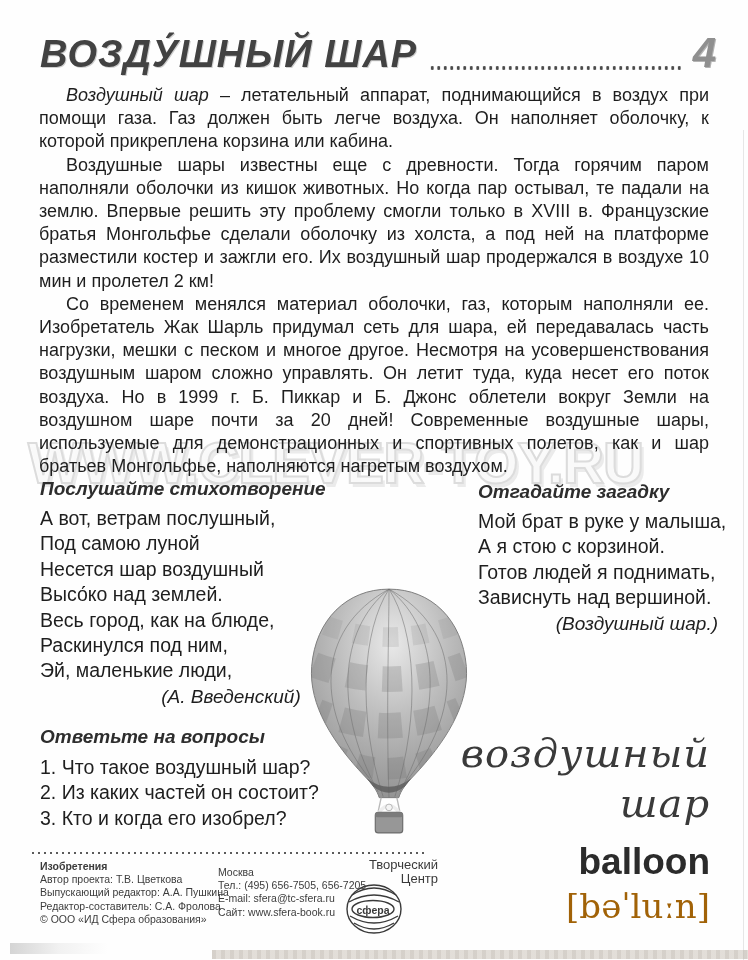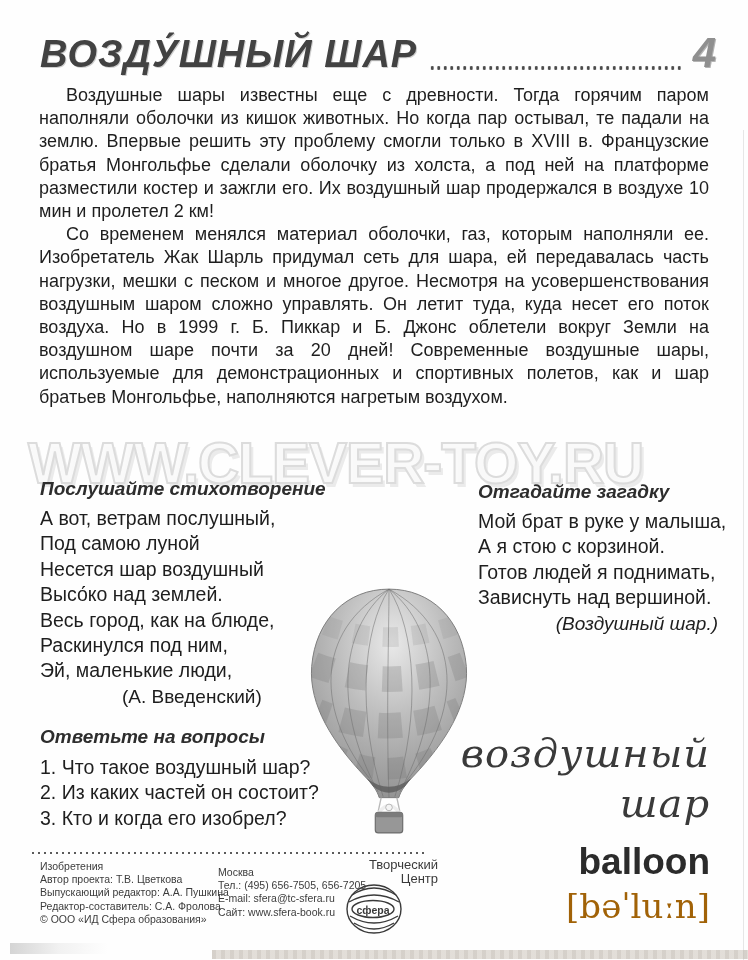--- a/index.html
+++ b/index.html
@@ -43,21 +43,21 @@
   
   .sec-heading{
     font-size:19px; font-weight:bold; font-style:italic; color:#2d2d2d;
     margin:0 0 6px 0; white-space:nowrap;
   }
   .poem{position:absolute; left:40px; top:478px; width:300px; z-index:2;}
   .poem-line, .riddle-line, .question-line{
     font-size:19.5px; line-height:25.4px; color:#1e1e1e; white-space:nowrap;
   }
   .poem-author{
-    font-size:19px; line-height:25px; text-indent:82px; color:#1e1e1e;
+    font-size:19px; font-style:italic; line-height:25px; text-indent:82px; color:#1e1e1e;text-align:center;
   }
   .riddle{position:absolute; left:478px; top:481px; width:240px; z-index:2;}
   .riddle-answer{
     font-size:19px; font-style:italic; line-height:26px; text-align:right; color:#1e1e1e;
   }
   .questions{position:absolute; left:40px; top:726px; width:330px; z-index:2;}
   .questions .sec-heading{margin-bottom:7px;}
   
   .balloon-wrap{position:absolute; left:296px; top:586px; width:186px; height:250px; z-index:1;}
   
@@ -74,21 +74,21 @@
   
   .footer-dots{
     position:absolute; left:30px; top:851px; width:396px; height:4px; z-index:2;
     background-image:radial-gradient(circle, #5a5a5a 1.1px, transparent 1.3px);
     background-size:6px 4px; background-repeat:repeat-x; background-position:0 50%;
   }
   .footer{position:absolute; left:0; top:860px; width:748px; z-index:2; color:#3c3c3c;}
   .footer-col1{position:absolute; left:40px; top:0; width:178px;}
   .footer-col2{position:absolute; left:218px; top:6px; width:130px;}
   .f-line{font-size:10.5px; line-height:13.2px; white-space:nowrap;}
-  .f-bold{font-weight:normal;}
+  .f-bold{font-weight:bold;}
   .logo{position:absolute; left:344px; top:-4px; width:96px; height:84px;}
   
   .scan-strip{
     position:absolute; left:212px; top:950px; width:536px; height:9px; z-index:3;
     background:repeating-linear-gradient(90deg,#c8c1b9 0 4px,#d9d3cc 4px 9px);
     opacity:.75;
   }
   .scan-smudge{
     position:absolute; left:10px; top:943px; width:140px; height:11px; z-index:3;
     background:linear-gradient(90deg, rgba(150,150,150,.4), rgba(190,190,190,.2) 35%, transparent 70%);
@@ -107,20 +107,21 @@
 
   <div class="title-row">
     <span class="title">ВОЗДУ́ШНЫЙ ШАР</span>
     <span class="title-dots"></span>
     <span class="page-num">4</span>
   </div>
 
   <div class="watermark">WWW.CLEVER-TOY.RU</div>
 
   <div class="body-text">
+    <p><span class="lead-italic">Воздушный шар</span><span> – летательный аппарат, поднимающийся в воздух при помощи газа. Газ должен быть легче воздуха. Он наполняет оболочку, к которой прикреплена корзина или кабина.</span></p>
     <p>Воздушные шары известны еще с древности. Тогда горячим паром наполняли оболочки из кишок животных. Но когда пар остывал, те падали на землю. Впервые решить эту проблему смогли только в XVIII в. Французские братья Монгольфье сделали оболочку из холста, а под ней на платформе разместили костер и зажгли его. Их воздушный шар продержался в воздухе 10 мин и пролетел 2 км!</p>
     <p>Со временем менялся материал оболочки, газ, которым наполняли ее. Изобретатель Жак Шарль придумал сеть для шара, ей передавалась часть нагрузки, мешки с песком и многое другое. Несмотря на усовершенствования воздушным шаром сложно управлять. Он летит туда, куда несет его поток воздуха. Но в 1999 г. Б. Пиккар и Б. Джонс облетели вокруг Земли на воздушном шаре почти за 20 дней! Современные воздушные шары, используемые для демонстрационных и спортивных полетов, как и шар братьев Монгольфье, наполняются нагретым воздухом.</p>
   </div>
 
   <div class="poem">
     <div class="sec-heading">Послушайте стихотворение</div>
     <div class="poem-line">А вот, ветрам послушный,</div>
     <div class="poem-line">Под самою луной</div>
     <div class="poem-line">Несется шар воздушный</div>
     <div class="poem-line">Высо́ко над землей.</div>

